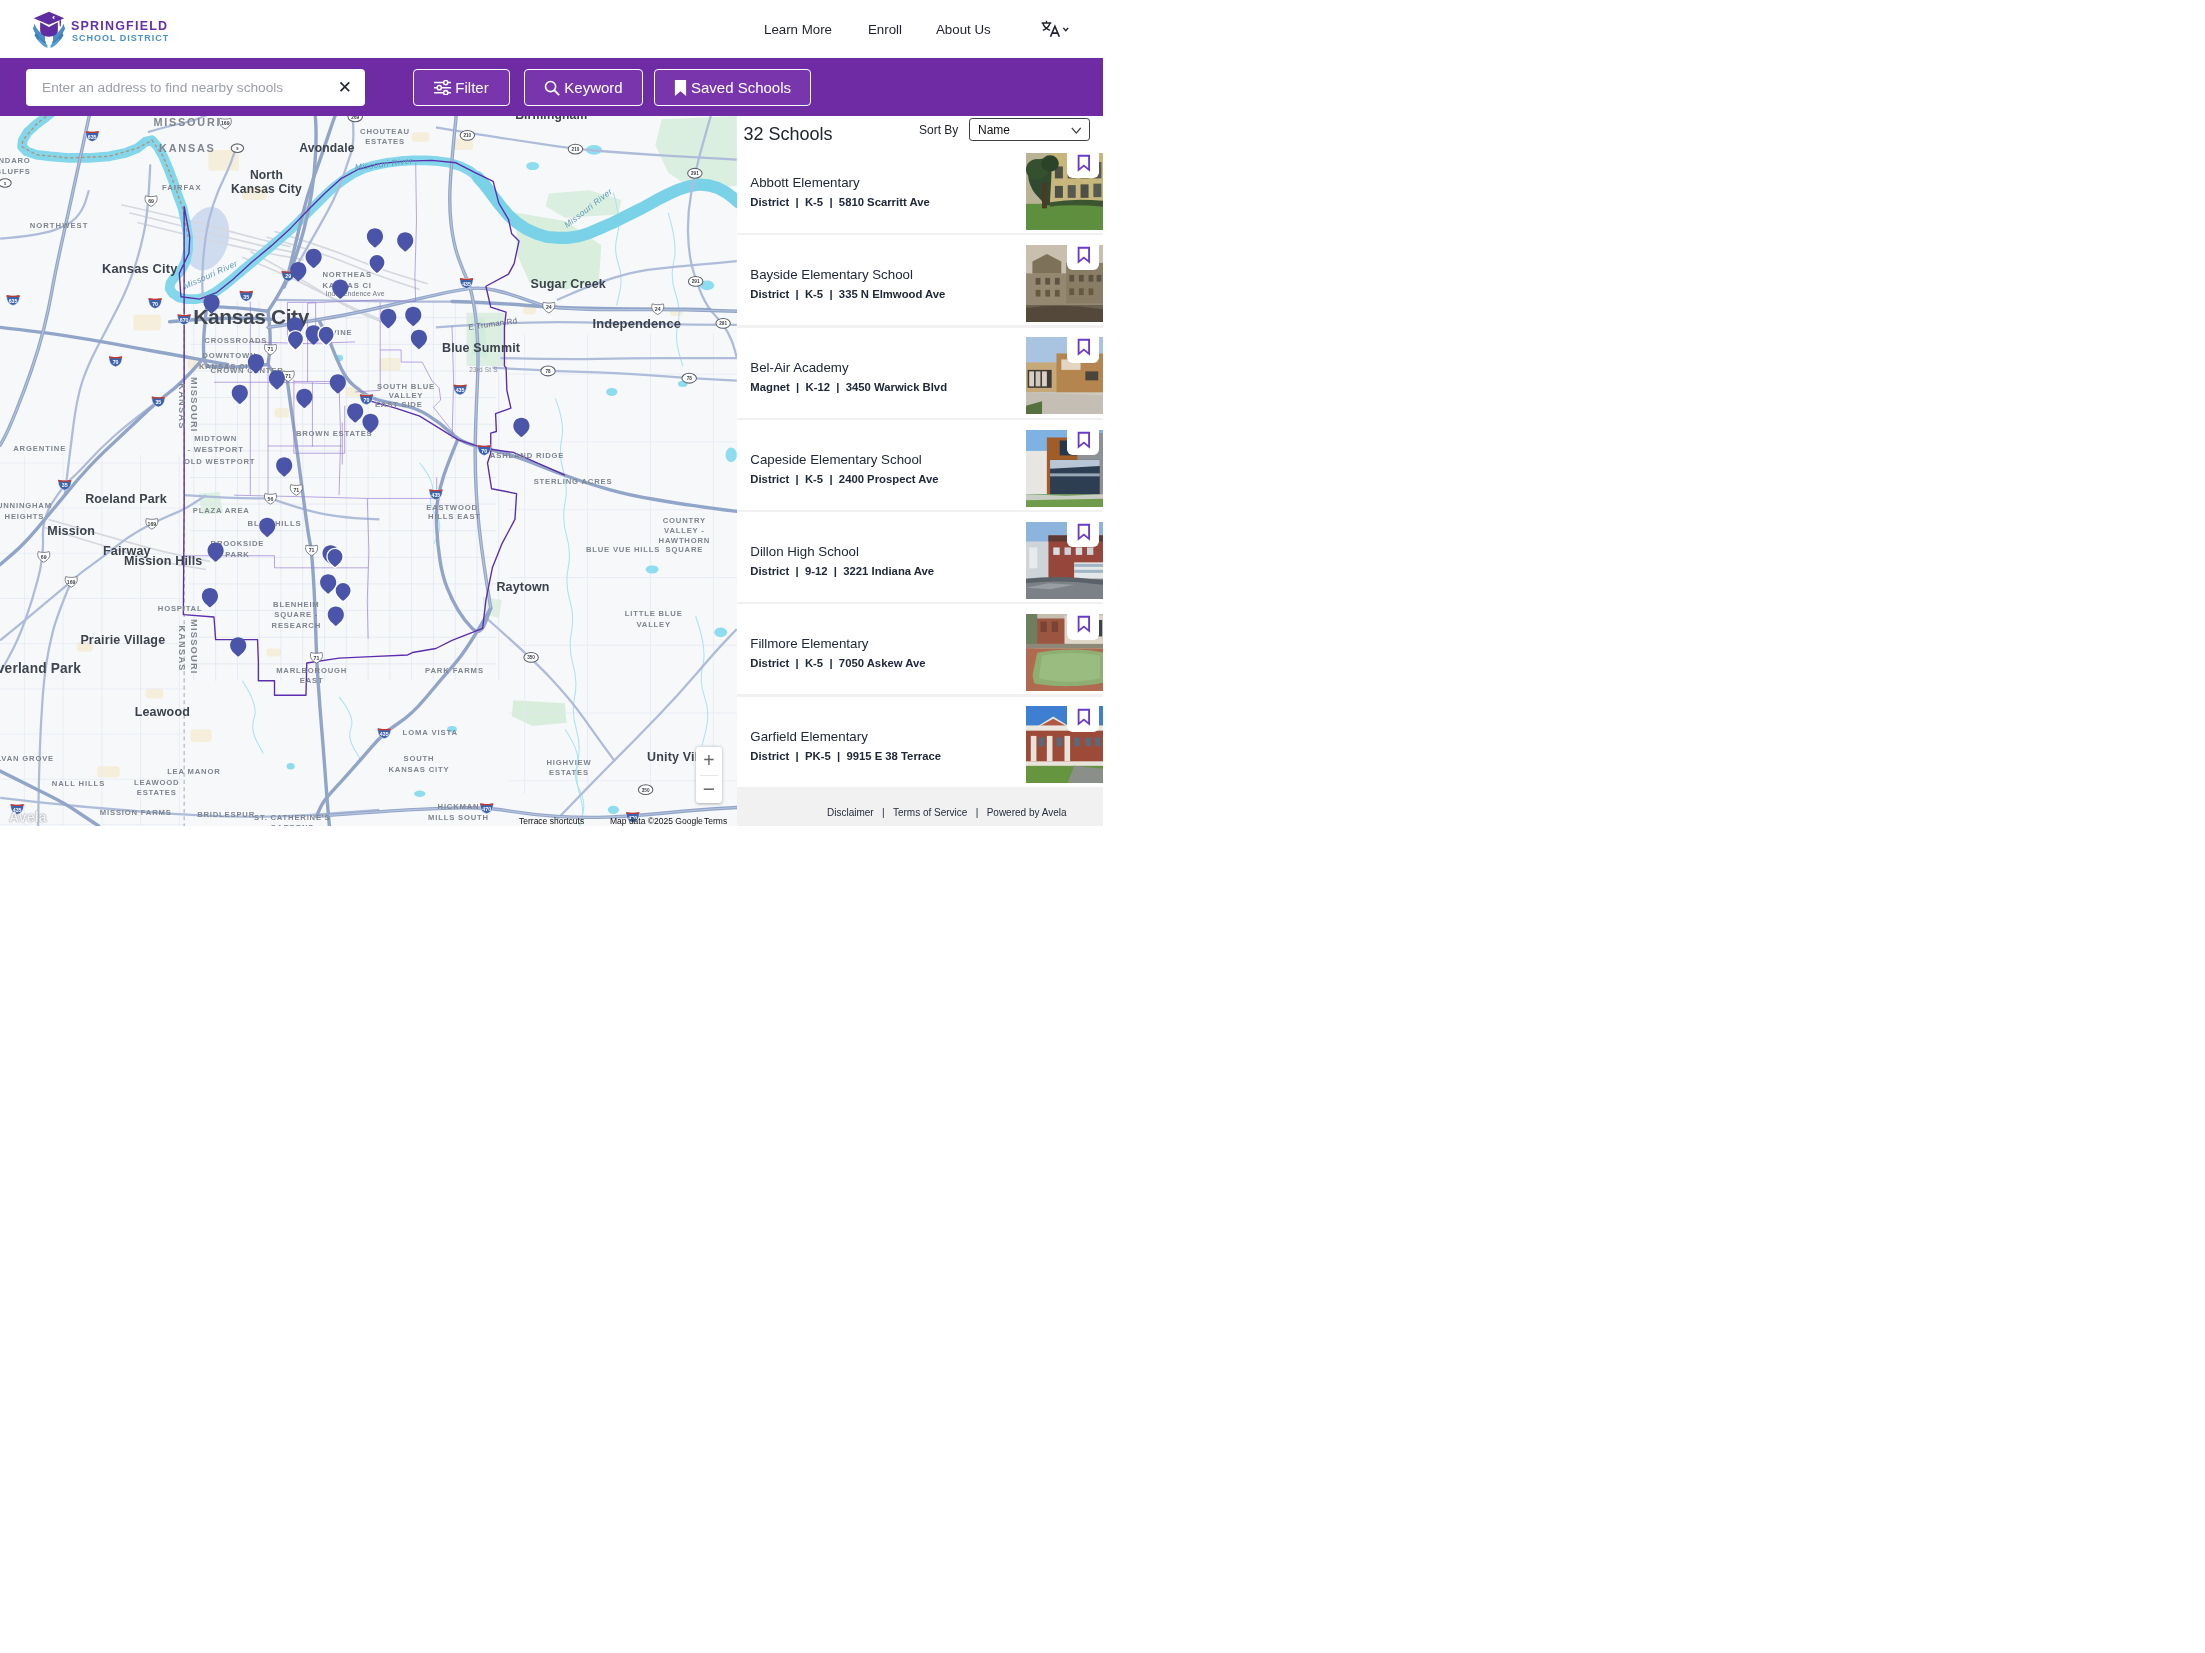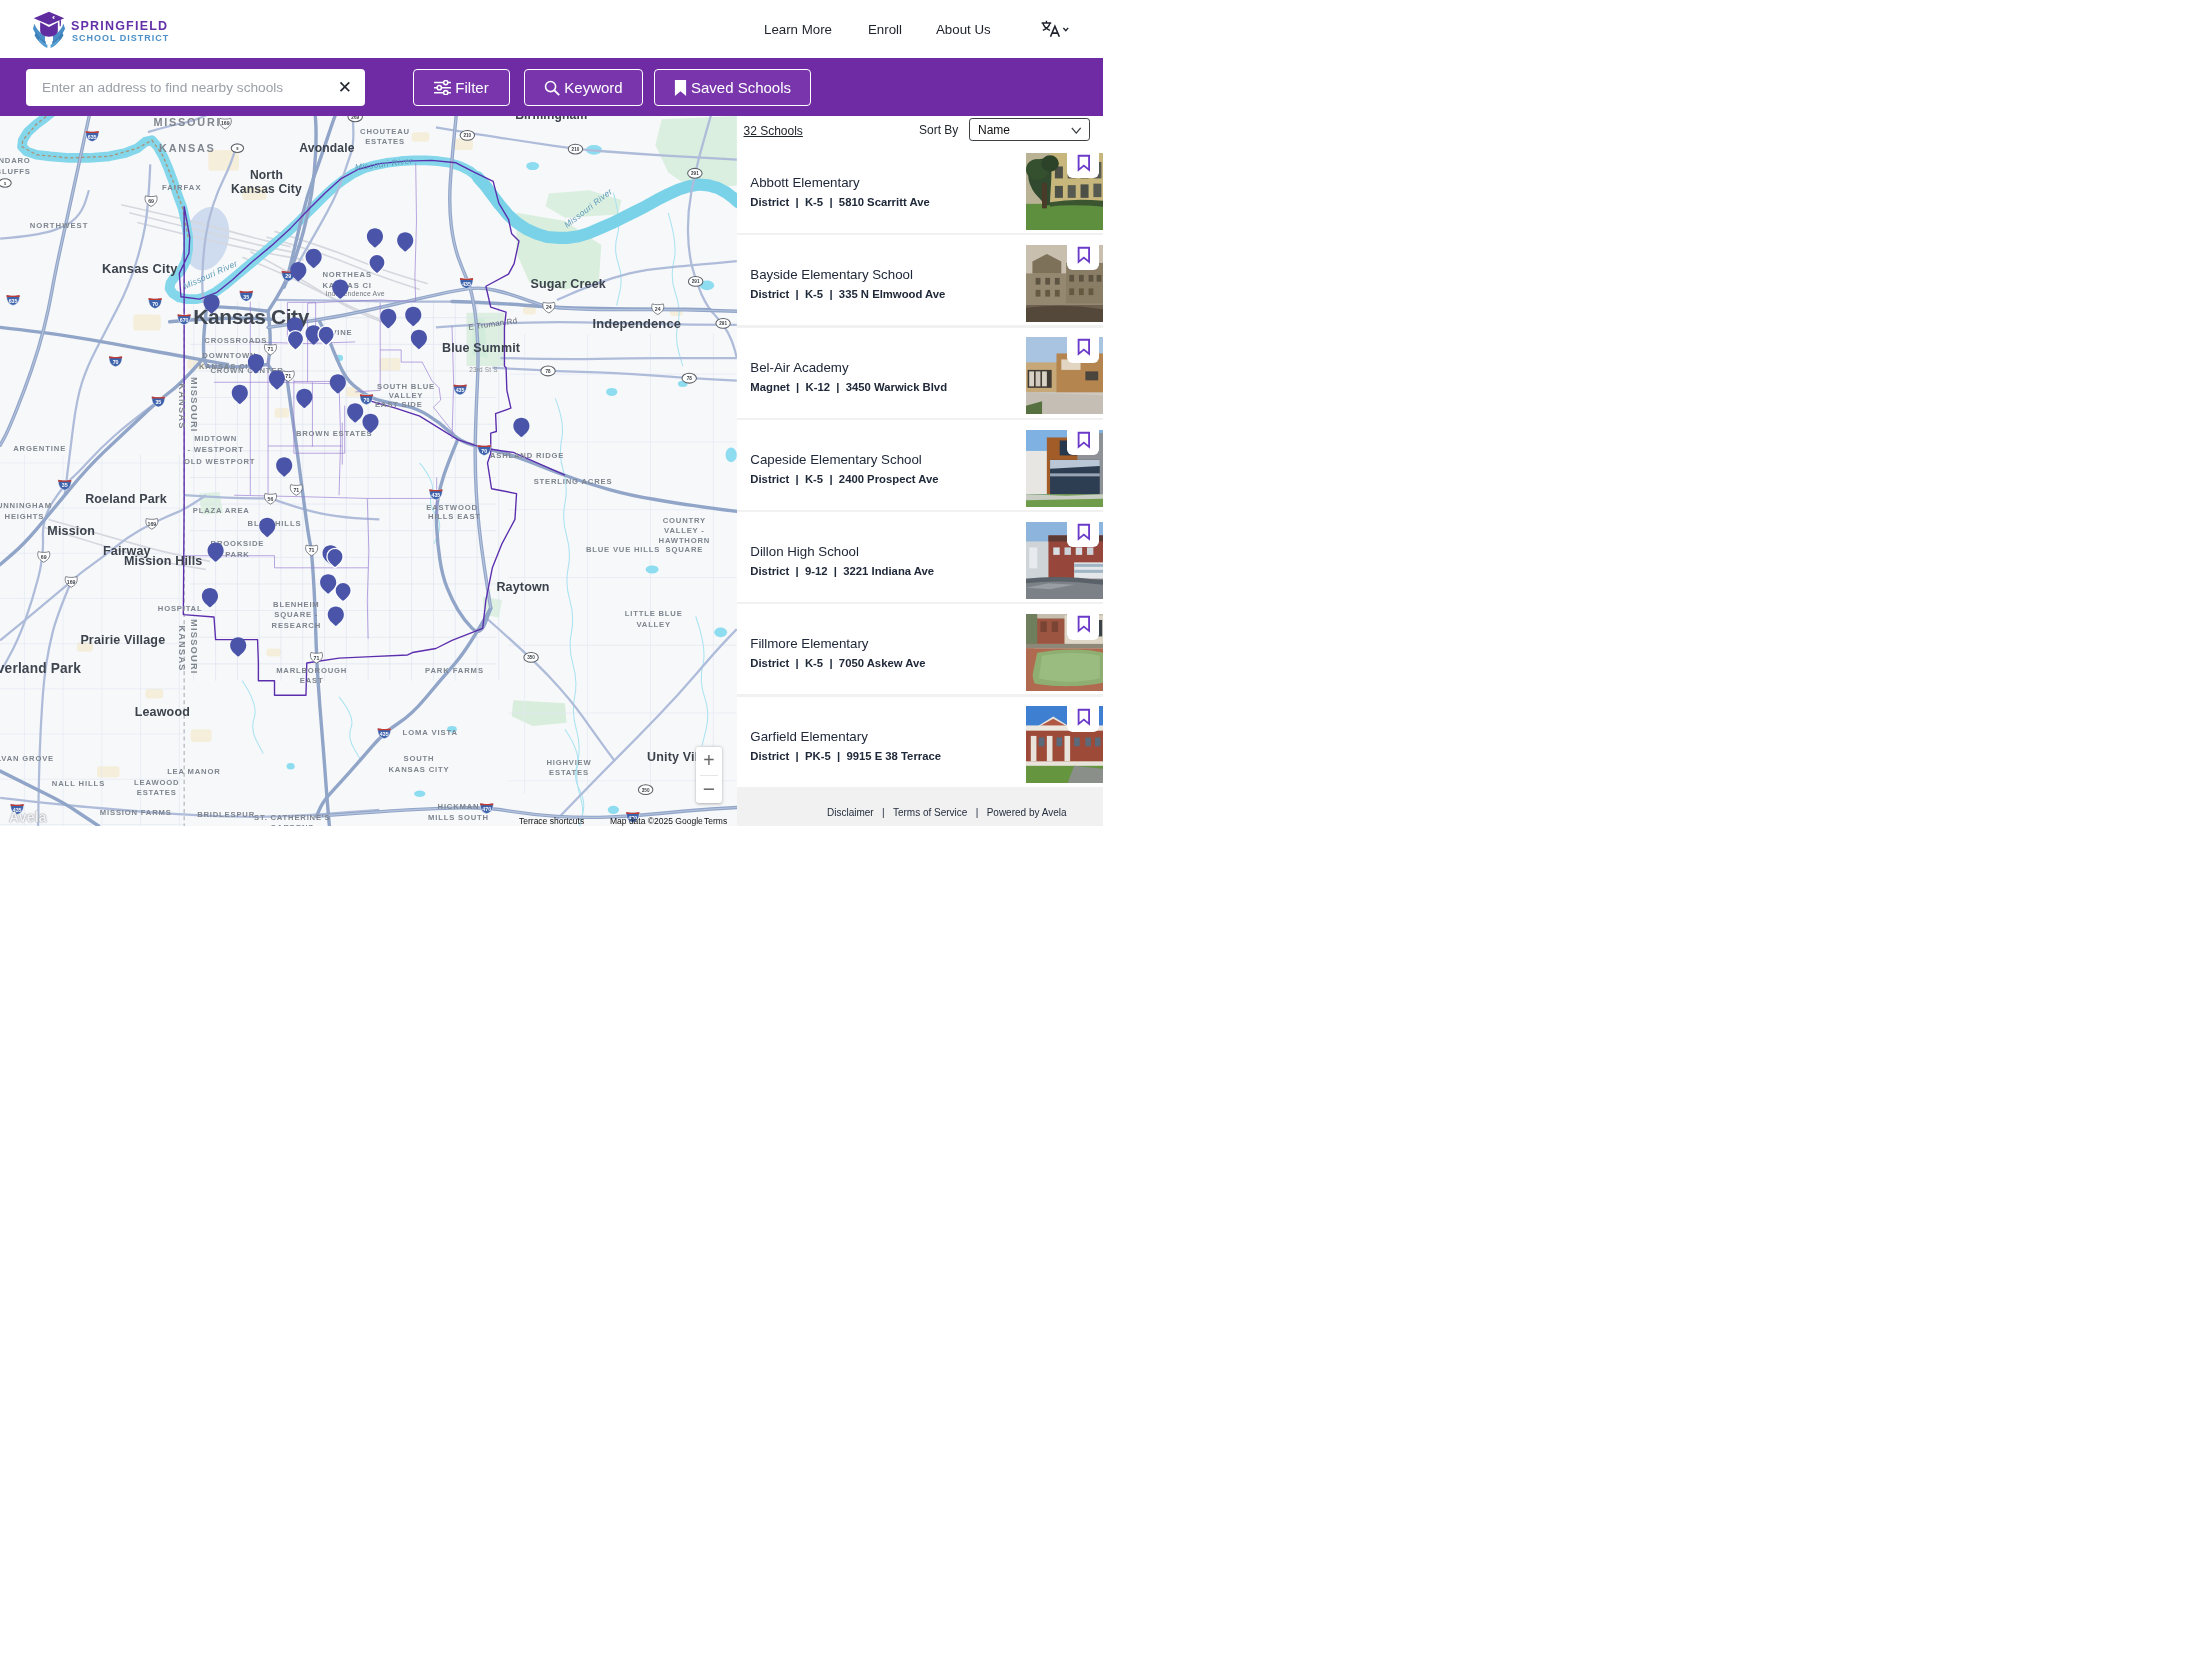--- a/index.html
+++ b/index.html
@@ -23,21 +23,21 @@
   .map { position:absolute; left:0; top:116px; width:737px; height:710px; background:#f7f8fa; overflow:hidden; }
   .gglogo { position:absolute; left:9px; top:693px; font-size:14px; font-weight:700; color:#f2f3f4; letter-spacing:0.2px; text-shadow:0 0 1px #8d9196, 0 0 2px #aab0b6;}
   .attrib { position:absolute; top:700px; font-size:8.5px; color:#111; }
   .zoomctl { position:absolute; left:696px; top:631px; width:26px; height:56px; background:#fff; border-radius:2.4px; box-shadow:0 0.8px 3.2px rgba(0,0,0,.3); }
   .zoomctl .zp { position:absolute; left:0; top:2.4px; width:26px; text-align:center; font-size:19.4px; color:#666; font-weight:400;}
   .zoomctl .zm { position:absolute; left:0; top:30px; width:26px; text-align:center; font-size:21px; color:#666;}
   .zoomctl .zd { position:absolute; left:4px; top:28px; width:18px; height:0.8px; background:#e6e6e6; }
   
   .panel { position:absolute; left:737px; top:116px; width:366px; height:710px; background:#f1f1f2; }
   .phead { position:absolute; left:0; top:0; width:366px; height:27px; background:#fff; }
-  .pcount { position:absolute; left:6.5px; top:8px; font-size:12px; color:#20262e;text-decoration:underline; }
+  .pcount { position:absolute; left:6.5px; top:8px; font-size:18px; color:#20262e; }
   .psort { position:absolute; left:182px; top:7.3px; font-size:12px; color:#20262e; }
   .psel { position:absolute; left:232px; top:2.4px; width:121px; height:22.6px; border:0.8px solid #3c4043; border-radius:3.2px; background:#fff;}
   .psel .pv { position:absolute; left:8px; top:4px; font-size:12px; color:#111; }
   .items { position:absolute; left:0; top:27px; width:366px; }
   .item { position:relative; width:366px; height:90px; background:#fff; margin-bottom:2.3px; }
   .ttl { position:absolute; left:13.3px; top:32px; font-size:13.3px; font-weight:500; color:#20293a; }
   .dtl { position:absolute; left:13.3px; top:53px; font-size:11.3px; font-weight:700; color:#20293a; }
   .photo { position:absolute; right:0px; top:9.7px; width:77px; height:77px; overflow:hidden;}
   .photo svg { display:block; }
   .bkm { position:absolute; right:3.6px; top:3.2px; width:32px; height:32px; background:#fff; border-radius:5.7px; z-index:3;}

